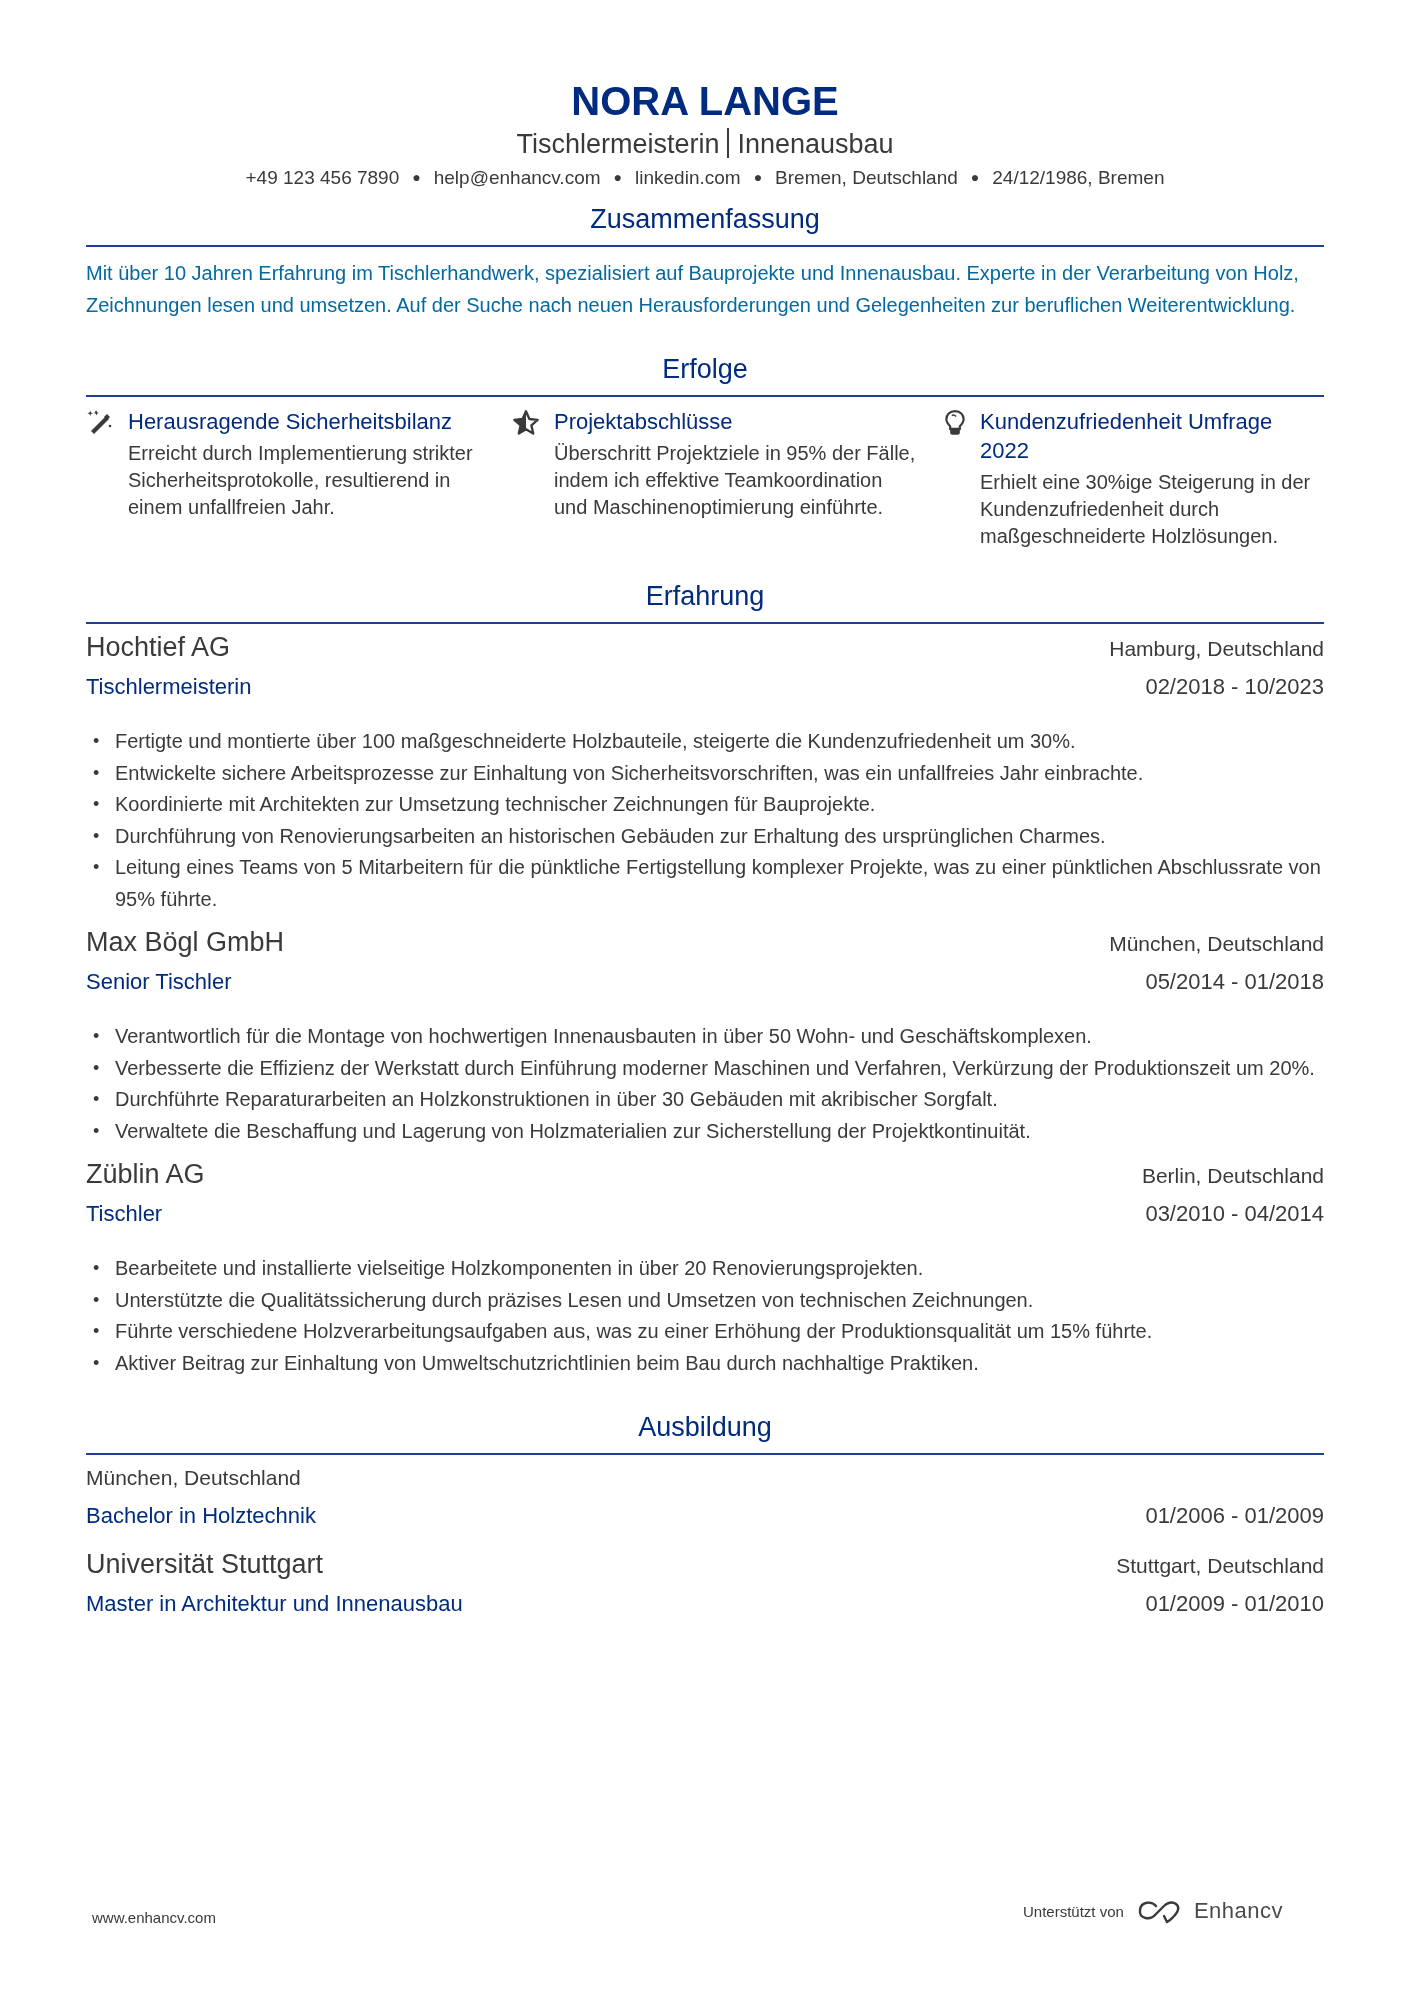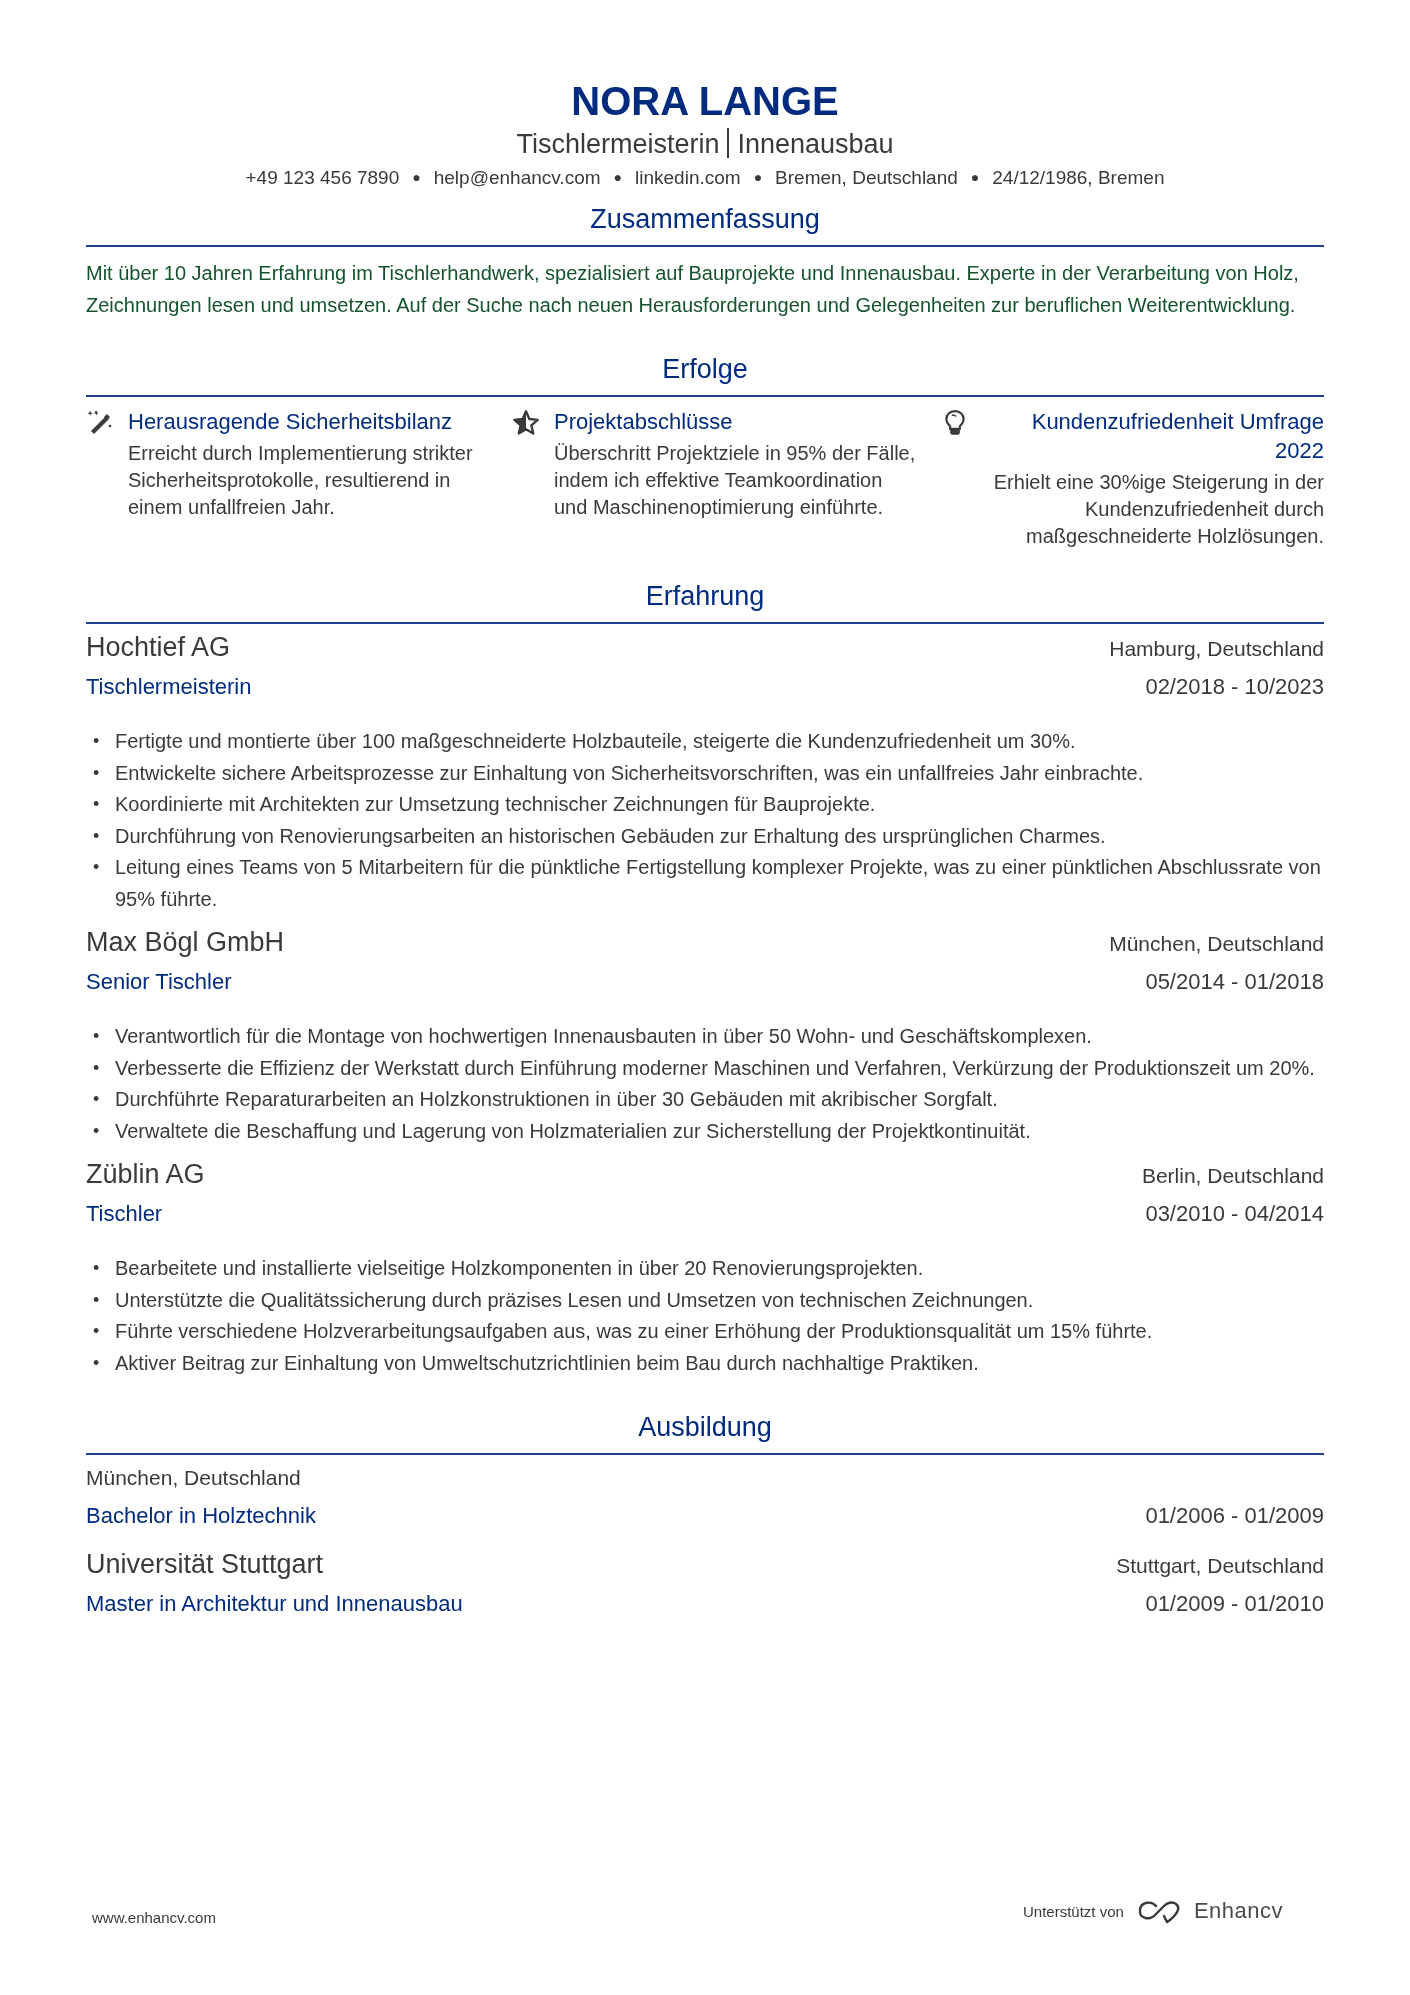--- a/index.html
+++ b/index.html
@@ -13,21 +13,21 @@
     .name { font-size: 40px; font-weight: 700; color: #002b7f; letter-spacing: 0px; line-height: 46px; }
     .subtitle { font-size: 27px; color: #3a3a3a; line-height: 36px; margin-top: 2px; }
     .subtitle .sep { display: inline-block; width: 2px; height: 30px; background: #3a3a3a; vertical-align: -5px; margin: 0 8px; }
     .contacts { font-size: 19px; color: #3a3a3a; line-height: 26px; margin-top: 2px; }
     .contacts .dot { margin: 0 13px; font-size: 14px; vertical-align: 2px; }
 
     
     .section-title { text-align: center; font-size: 27px; color: #002b7f; line-height: 36px; }
     .section-rule { height: 2px; background: #1f3f8f; margin-top: 8px; }
 
-    .summary { font-size: 20px; line-height: 32px; color: #14532d; margin-top: 10px; }
+    .summary { font-size: 20px; line-height: 32px; color: #0369a1; margin-top: 10px; }
 
     
     .achievements { display: flex; margin-top: 10px; }
     .ach { width: 426px; display: flex; }
     .ach:nth-child(2) { width: 426px; }
     .ach:nth-child(3) { width: 386px; }
     .ach-icon { width: 42px; flex: none; padding-top: 2px; }
     .ach-body { flex: 1; padding-right: 20px; }
     .ach-title { font-size: 22px; color: #002b7f; line-height: 29px; }
     .ach-desc { font-size: 20px; color: #3a3a3a; line-height: 27px; margin-top: 4px; }
@@ -102,21 +102,21 @@
         </div>
       </div>
       <div class="ach">
         <div class="ach-icon" style="padding-left:6px;">
           <svg width="22" height="28" viewBox="0 0 20 26">
             <path d="M10 2 C5 2 2 5.5 2 9.5 C2 12.5 4 14.5 5.5 16 L5.5 18.5 L14.5 18.5 L14.5 16 C16 14.5 18 12.5 18 9.5 C18 5.5 15 2 10 2 Z" fill="none" stroke="#3a3a3a" stroke-width="2"></path>
             <rect x="5.5" y="18" width="9" height="6" rx="2" fill="#3a3a3a"></rect>
             <path d="M7 6 Q9 5 11 7" fill="none" stroke="#3a3a3a" stroke-width="1.4"></path>
           </svg>
         </div>
-        <div class="ach-body" style="padding-right:0;text-align:right;">
+        <div class="ach-body" style="padding-right:0;">
           <div class="ach-title">Kundenzufriedenheit Umfrage 2022</div>
           <div class="ach-desc">Erhielt eine 30%ige Steigerung in der Kundenzufriedenheit durch maßgeschneiderte Holzlösungen.</div>
         </div>
       </div>
     </div>
   </div>
 
   <div style="margin-top:28px;">
     <div class="section-title">Erfahrung</div>
     <div class="section-rule"></div>

